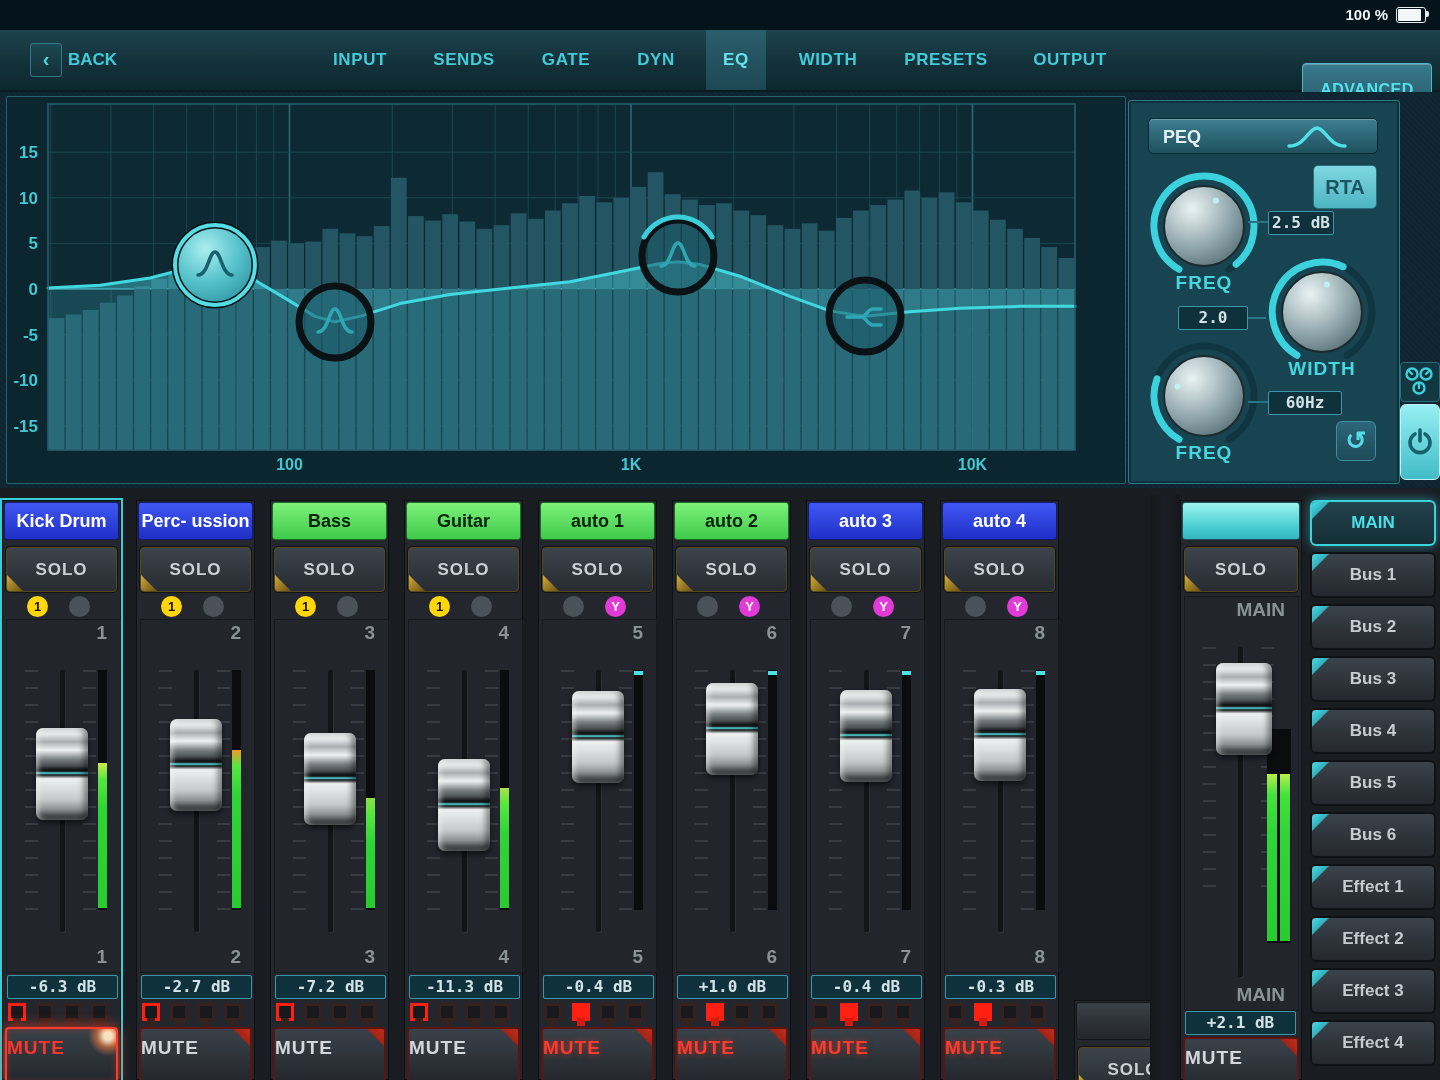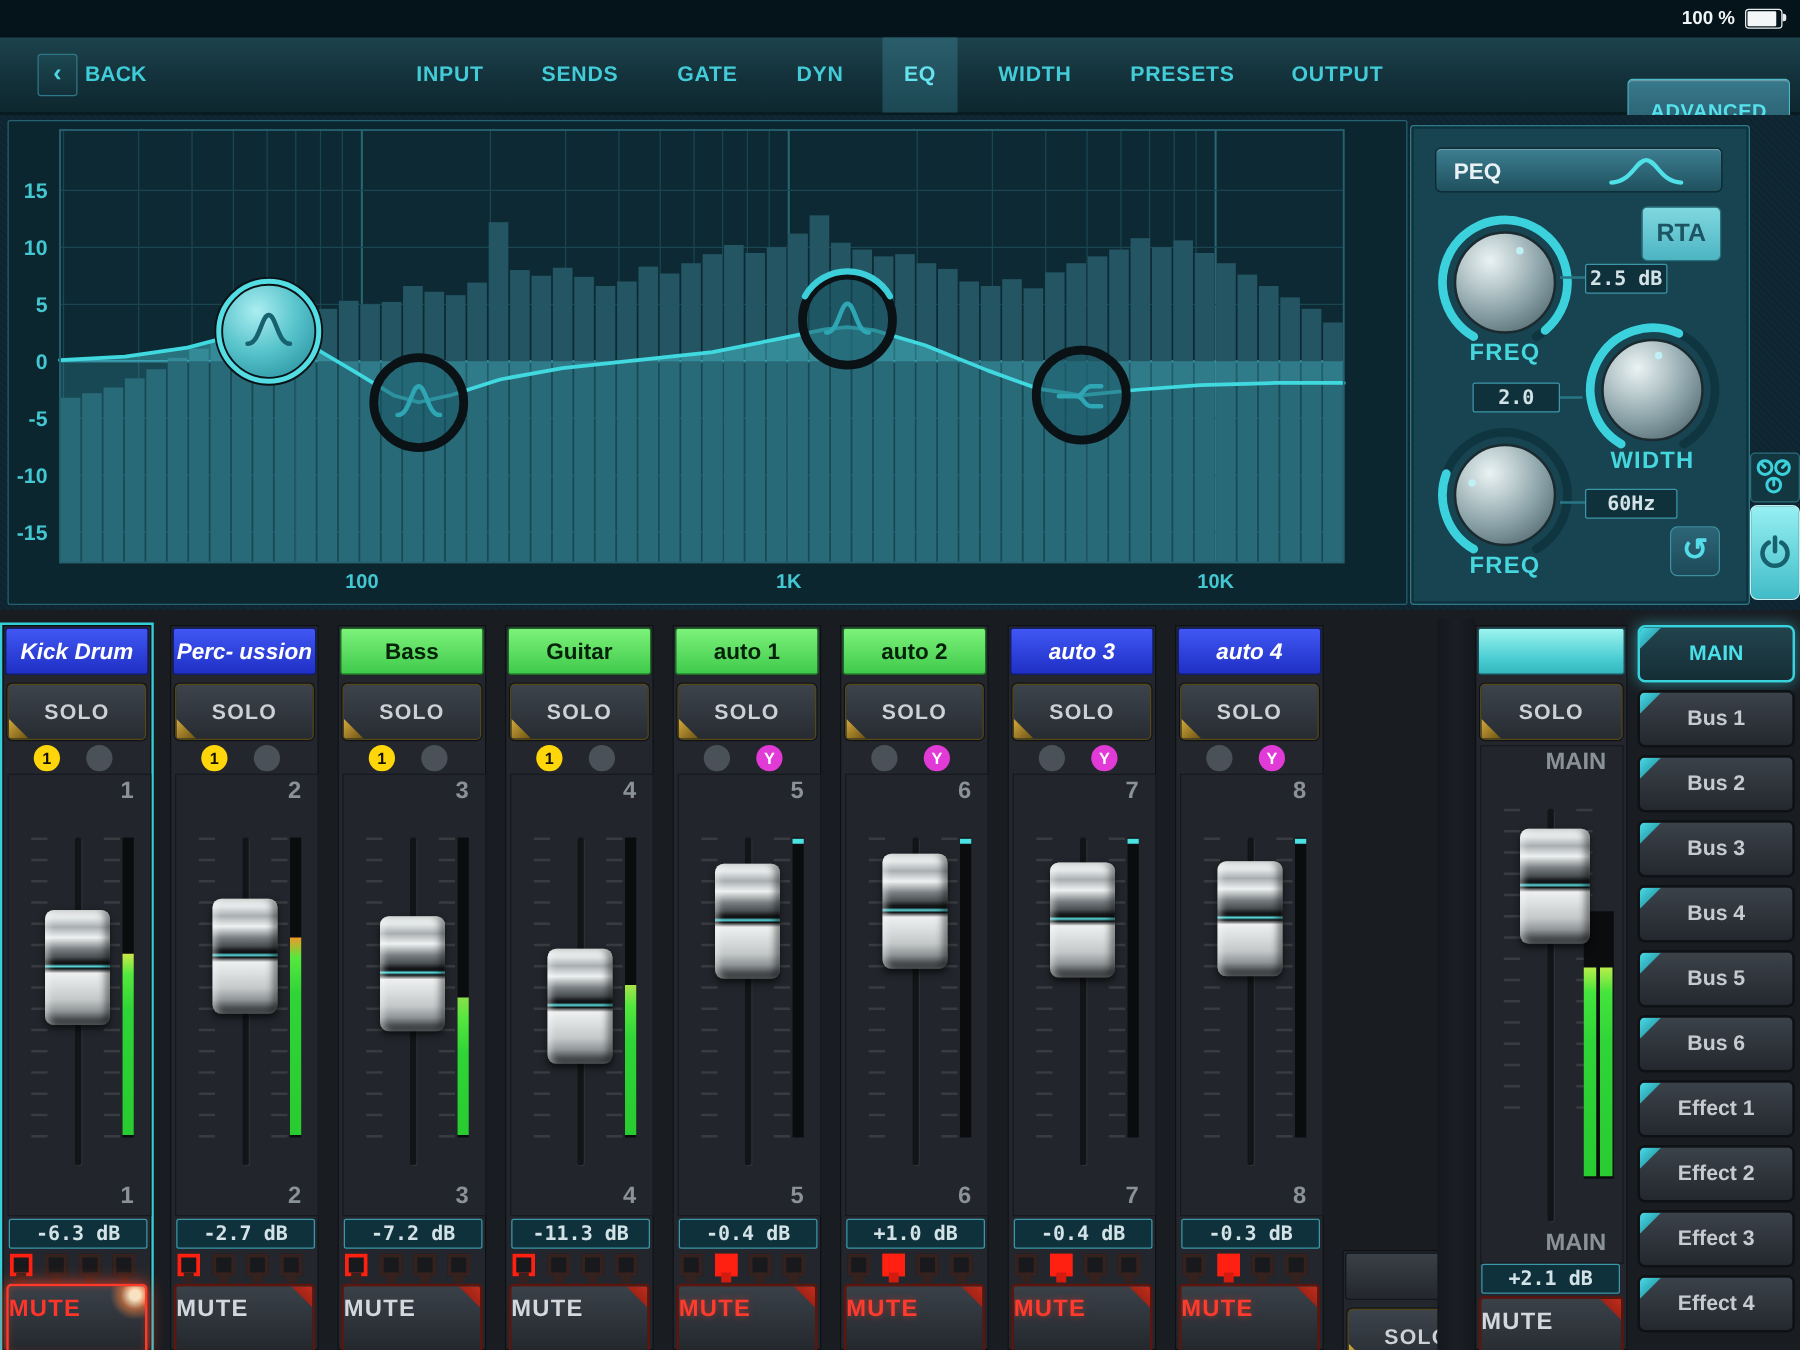--- a/index.html
+++ b/index.html
@@ -40,21 +40,21 @@
   #reset-btn{left:1336px;top:421px;width:38px;height:38px;border-radius:6px;background:linear-gradient(#2d6678,#1d4a58);border:1px solid #3e8fa0;
     color:#54dde8;font-size:25px;font-weight:bold;text-align:center;line-height:36px;}
   #knobs-btn{left:1400px;top:362px;width:38px;height:38px;border-radius:4px;background:#123741;border:1px solid #2a6e7c;}
   #power-btn{left:1400px;top:404px;width:38px;height:74px;border-radius:6px;background:linear-gradient(#96f0f2,#41bcc8);border:1px solid #bff2f4;}
   
   #mixer{left:0;top:488px;width:1440px;height:592px;background:#191d22;
     background-image:repeating-linear-gradient(45deg,#1c2averiblue026 0,transparent 0),repeating-linear-gradient(45deg,rgba(255,255,255,.02) 0 3px,transparent 3px 6px),repeating-linear-gradient(-45deg,rgba(0,0,0,.15) 0 3px,transparent 3px 6px);}
   .strip{top:500px;width:119px;height:580px;background:#23272d;border:1px solid #0e1114;box-sizing:border-box;}
   .strip.selected{box-shadow:0 0 0 2px #35cfd9;}
   .strip-label{position:absolute;left:1px;top:1px;right:1px;height:36px;border-radius:3px;font-weight:bold;font-size:18px;text-align:center;line-height:36px;}
-  .lab-blue{background:linear-gradient(#4157f4,#1e2fc4);color:#fff;border:1px solid #101a6e;font-style:italic;}
+  .lab-blue{background:linear-gradient(#4157f4,#1e2fc4);color:#fff;border:1px solid #101a6e;}
   .lab-green{background:linear-gradient(#7df27a,#3fca4b);color:#06230a;border:1px solid #1d6e24;}
   .lab-dark{background:linear-gradient(#3a4047,#23272c);color:#9aa0a8;border:1px solid #14171a;}
   .lab-cyan{background:linear-gradient(#9df4ee,#46cbd1 70%,#35b6be);border:1px solid #18525c;}
   .solo-btn{position:absolute;left:3px;top:46px;right:3px;height:43px;background:linear-gradient(#3c434b,#272c32);border:1px solid #564717;border-radius:4px;
     color:#ccd1d7;font-weight:bold;font-size:17px;letter-spacing:1px;text-align:center;line-height:43px;overflow:hidden;box-shadow:0 0 0 1px #101316;}
   .solo-corner{position:absolute;left:0;bottom:0;width:16px;height:16px;background:linear-gradient(135deg,#d4ab3e,#6b5112);clip-path:polygon(0 0,0 100%,100% 100%);}
   .badge{position:absolute;top:95px;width:21px;height:21px;border-radius:50%;font-weight:bold;font-size:13px;text-align:center;line-height:21px;}
   .fader-panel{position:absolute;left:3px;top:118px;width:113px;height:352px;background:#22262c;border:1px solid #16191d;}
   .num{position:absolute;right:13px;color:#8a9199;font-weight:bold;font-size:19px;}
   .ftrack{position:absolute;left:53px;top:50px;width:5px;height:262px;background:#121417;border-radius:2px;box-shadow:1px 1px 0 rgba(255,255,255,.05);}

